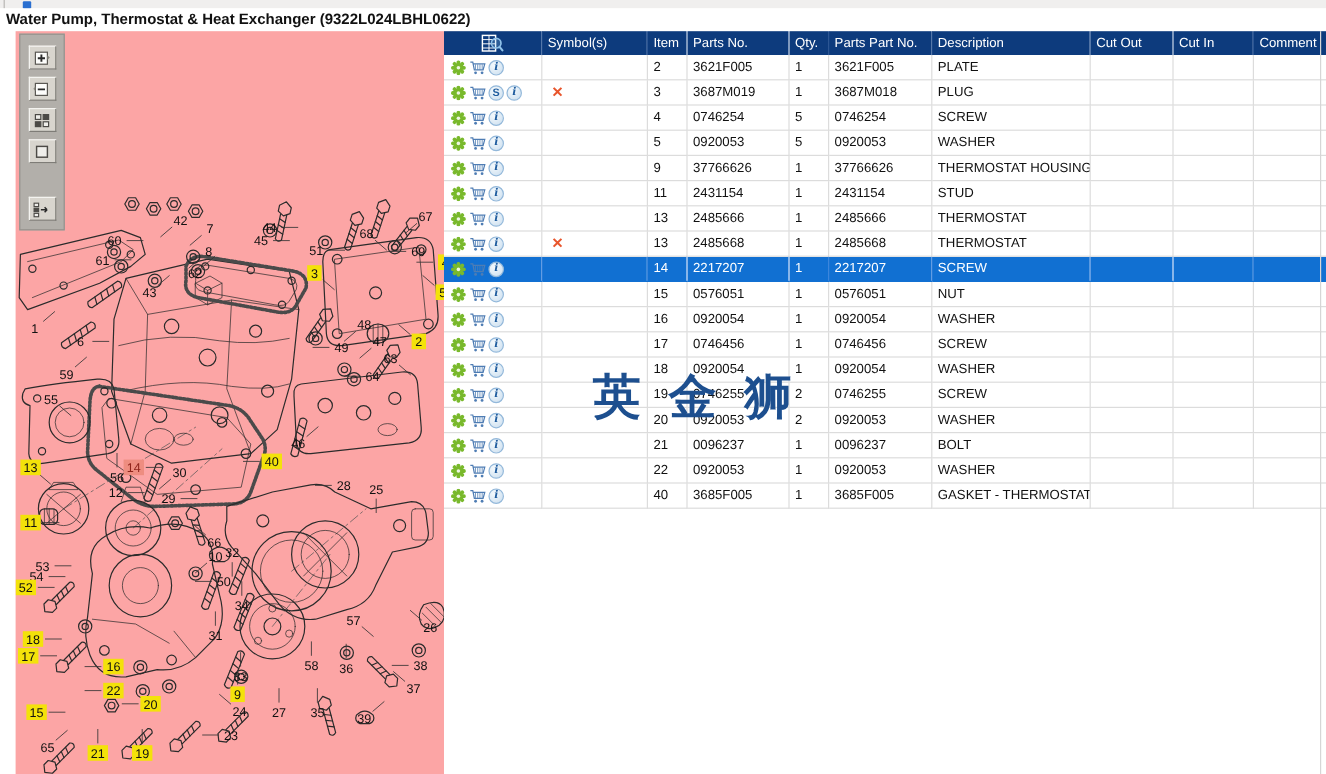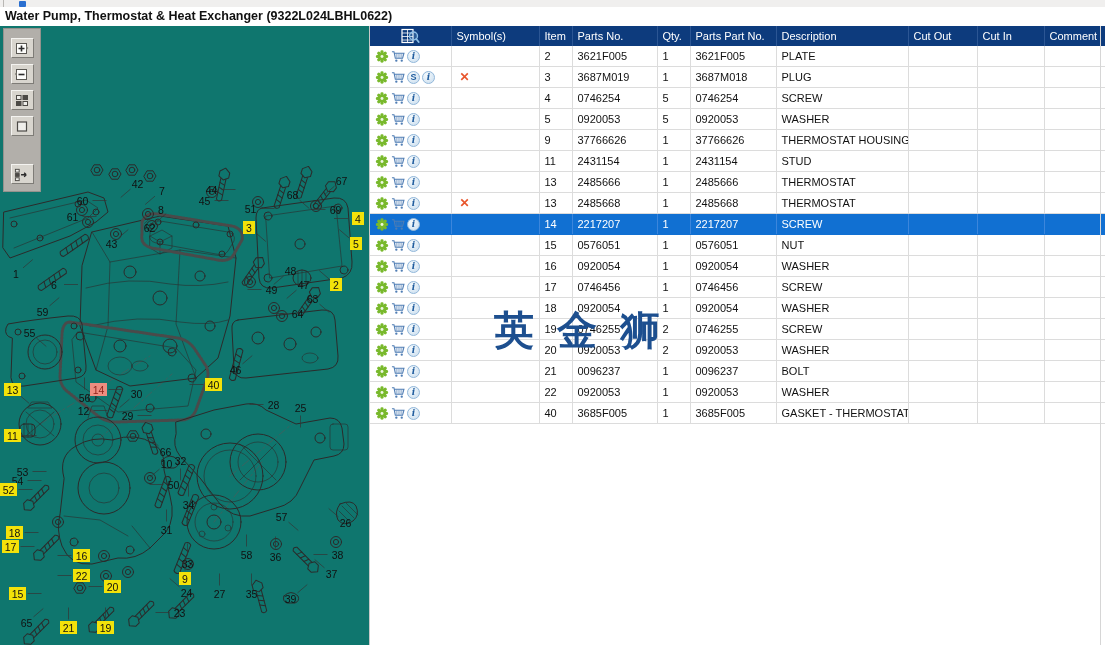--- a/index.html
+++ b/index.html
@@ -5,21 +5,21 @@
   html,body{margin:0;padding:0;}
   body{width:1105px;height:645px;overflow:hidden;background:#fff;
        font-family:"Liberation Sans",sans-serif;position:relative;}
   .topstrip{position:absolute;left:0;top:0;width:1105px;height:7px;background:#f0efee;}
   .topstrip .vdiv{position:absolute;left:3px;top:0;width:1px;height:7px;background:#b9b7b4;}
   .topstrip .bluefrag{position:absolute;left:19px;top:1px;width:7px;height:6px;background:#2a6fd0;border-radius:1px;}
   .titlebar{position:absolute;left:0;top:7px;width:1105px;height:19px;background:#fff;}
   .titlebar .t{position:absolute;left:5px;top:2px;font-size:12.5px;font-weight:bold;color:#111;white-space:nowrap;}
 
   
-  .diagram-pane{position:absolute;left:0;top:26px;width:369px;height:619px;background:#0f766e;border-right:1px solid #c9c9c9;}
+  .diagram-pane{position:absolute;left:13px;top:26px;width:369px;height:619px;background:#fca5a5;border-right:1px solid #c9c9c9;}
   svg.diagram{position:absolute;left:0;top:0;}
   .art{stroke:#2b2b2b;fill:none;stroke-width:1;stroke-linejoin:round;stroke-linecap:round;}
   .art .thin{stroke-width:.6;}
   .art .stip{stroke-width:3;stroke-dasharray:1.6 1.6;stroke:#4a4a4a;}
   .art .cl{stroke-width:.6;stroke-dasharray:8 3 2 3;stroke:#555;}
   .lbl text{font-family:"Liberation Sans",sans-serif;font-size:10.5px;}
   .leader{stroke:#333;stroke-width:.7;}
 
   
   .toolbar{position:absolute;left:3px;top:2px;width:38px;height:164px;background:#b2afaa;

